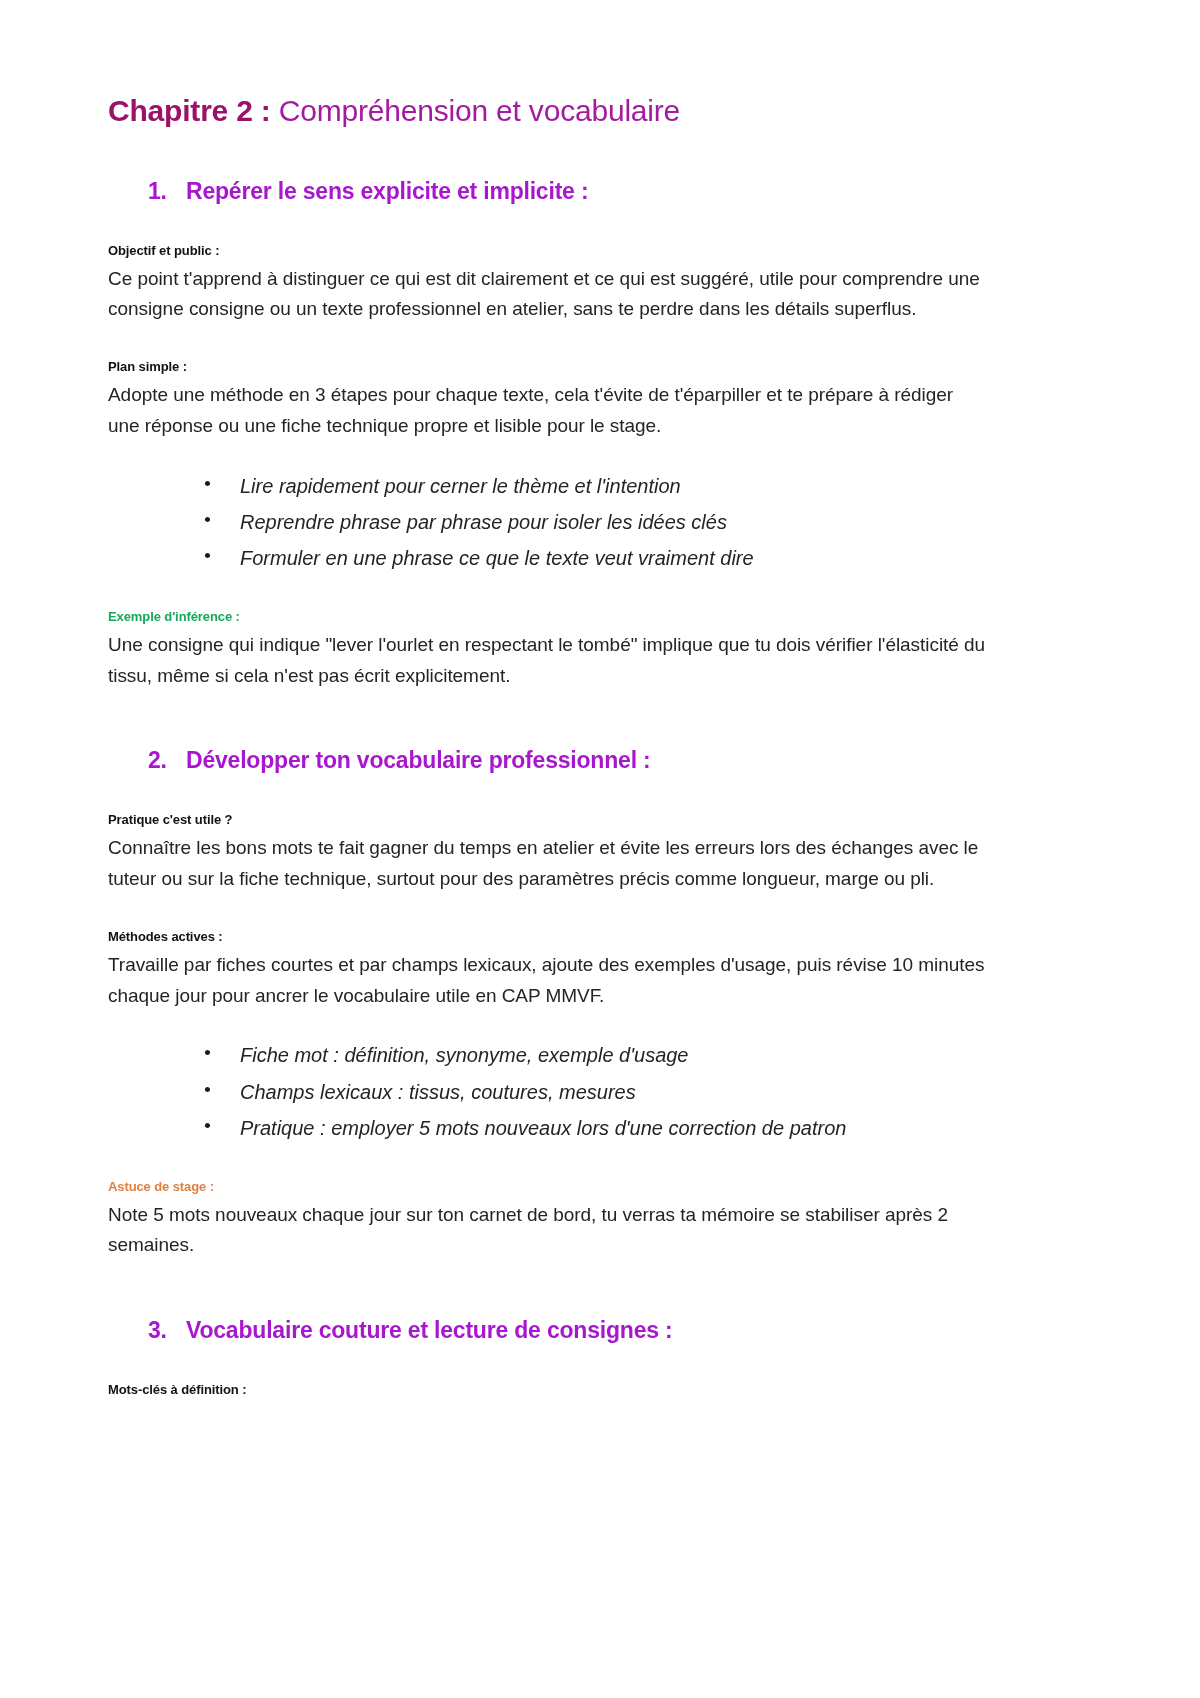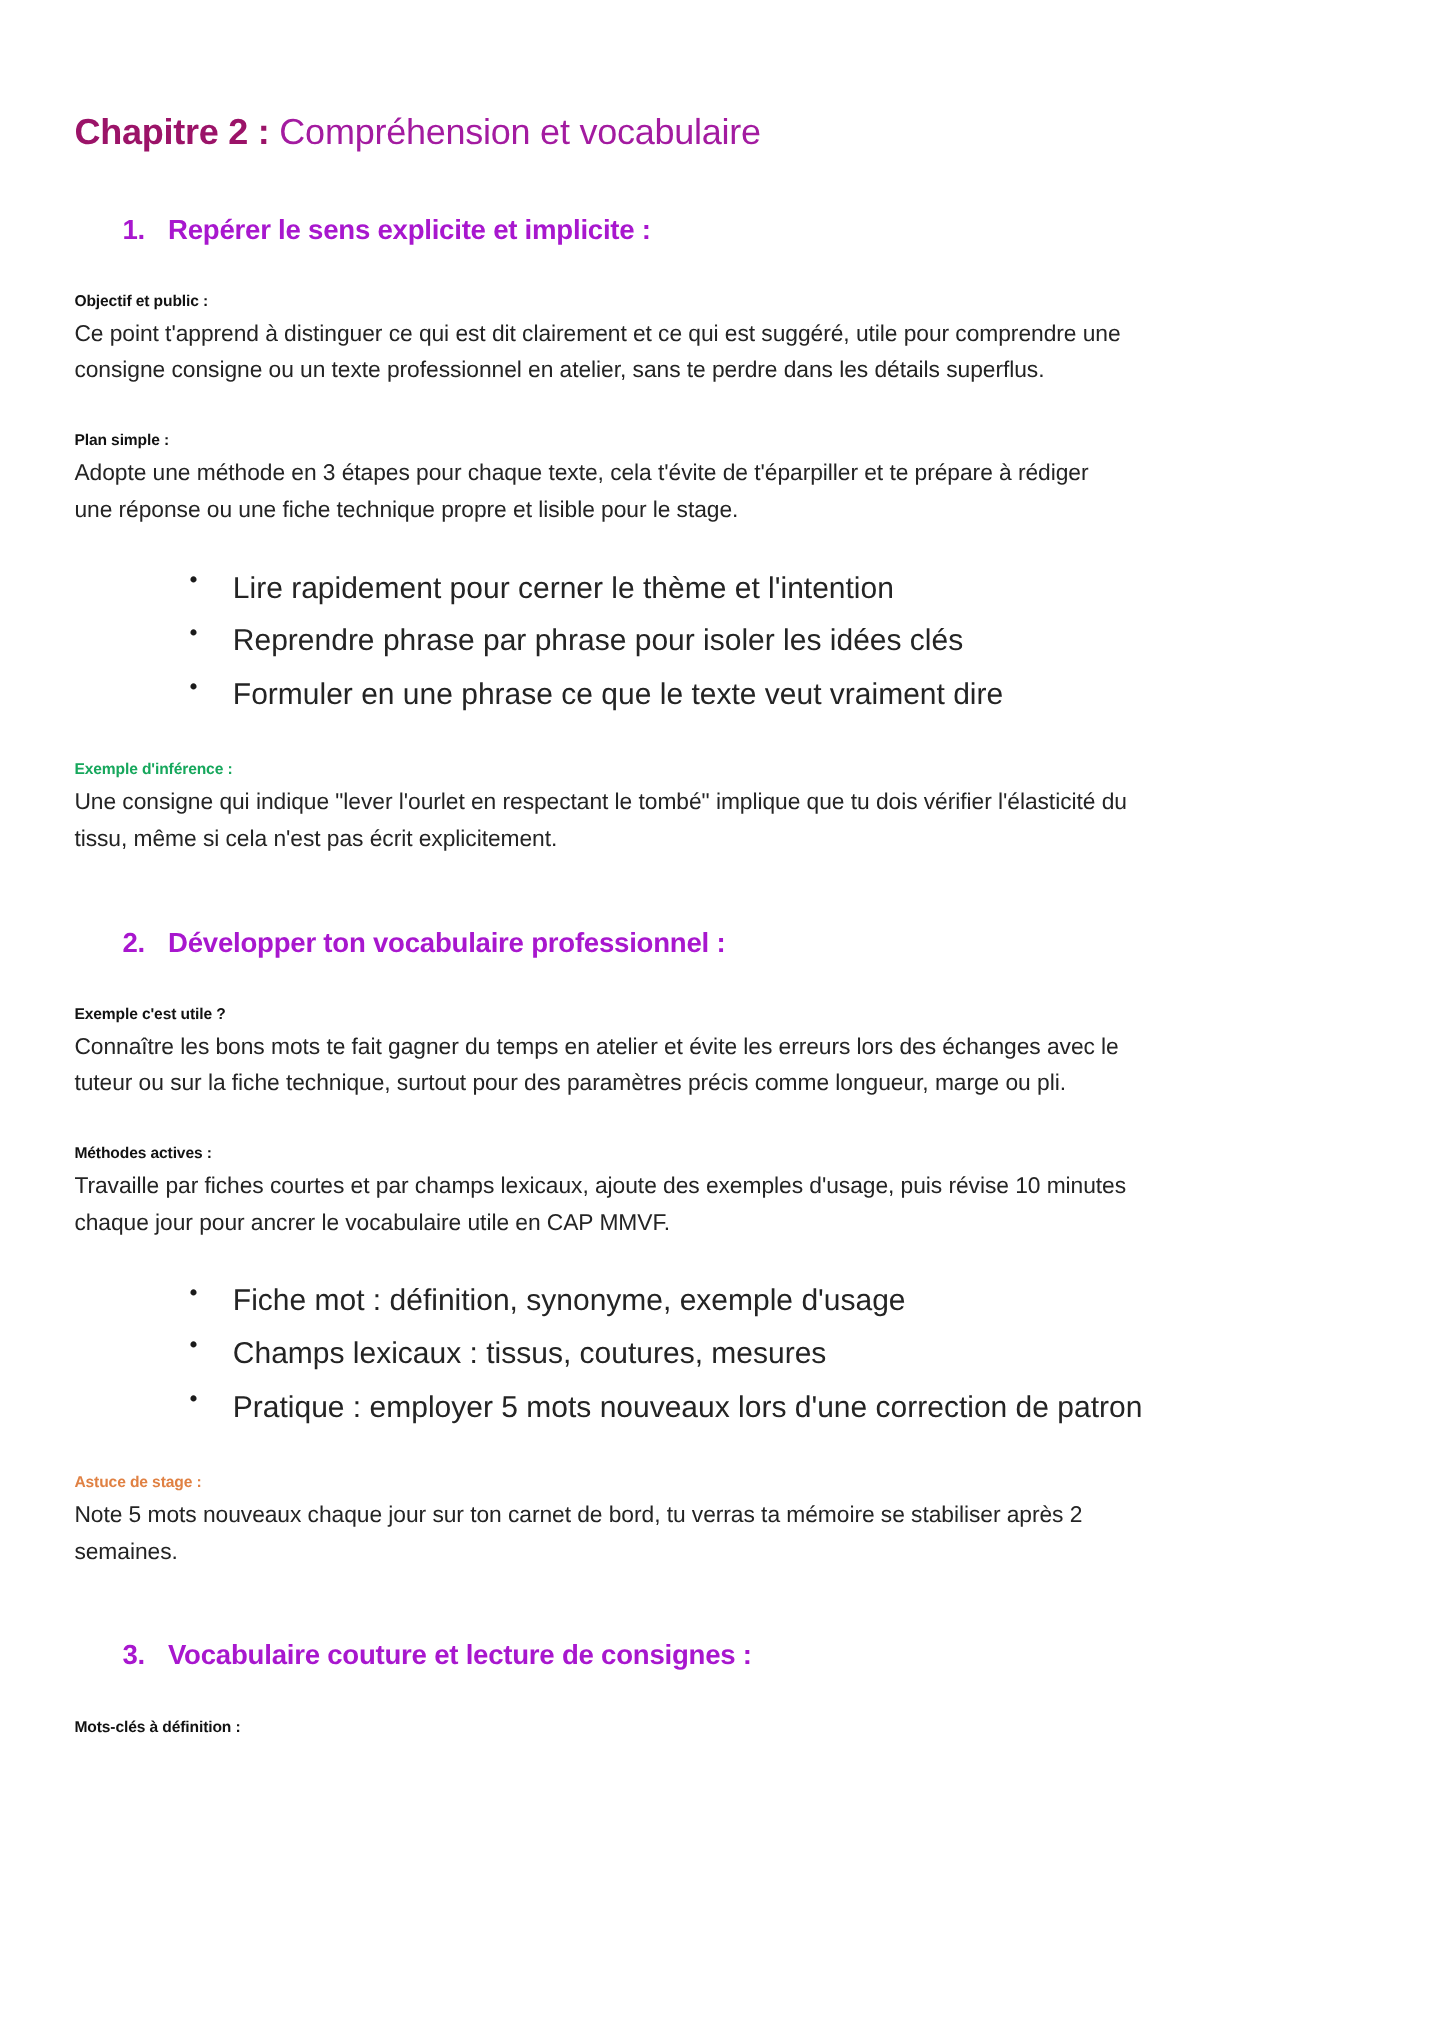--- a/index.html
+++ b/index.html
@@ -11,21 +11,21 @@
     width: 1200px;
     height: 1698px;
     font-family: "Liberation Sans", "DejaVu Sans", sans-serif;
     color: #1b1b1b;
     overflow: hidden;
   }
   .page {
     box-sizing: border-box;
     width: 1112px;
     height: 1698px;
-    padding: 92px 108px 0 62px;
+    padding: 92px 108px 0 108px;
     background: #ffffff;
   }
 
   
   .chapter-title {
     font-size: 30px;
     line-height: 1.25;
     margin: 0 0 48px 0;
     color: #A31BA0;
     letter-spacing: -0.2px;
@@ -87,25 +87,26 @@
   }
 
   
   .bullets {
     list-style: none;
     margin: 28px 0 30px 0;
     padding: 0 0 0 96px;
   }
   .bullets li {
     position: relative;
-    font-size: 25px;
+    font-size: 20px;
     line-height: 1.62;
     color: #242424;
     padding-left: 36px;
     margin-bottom: 4px;
+    font-style: italic;
   }
   .bullets li::before {
     content: "\2022";
     position: absolute;
     left: 0;
     top: -1px;
     font-size: 19px;
     color: #1b1b1b;
     line-height: 1.62;
   }
@@ -147,21 +148,21 @@
     </div>
   </div>
 
   <div class="section">
     <h2 class="section-heading spaced-top">
       <span class="num">2.</span>
       <span class="txt">Développer ton vocabulaire professionnel :</span>
     </h2>
 
     <div class="block">
-      <div class="sub-label">Exemple c'est utile ?</div>
+      <div class="sub-label">Pratique c'est utile ?</div>
       <p class="para">Connaître les bons mots te fait gagner du temps en atelier et évite les erreurs lors des échanges avec le tuteur ou sur la fiche technique, surtout pour des paramètres précis comme longueur, marge ou pli.</p>
     </div>
 
     <div class="block">
       <div class="sub-label">Méthodes actives :</div>
       <p class="para">Travaille par fiches courtes et par champs lexicaux, ajoute des exemples d'usage, puis révise 10 minutes chaque jour pour ancrer le vocabulaire utile en CAP MMVF.</p>
       <ul class="bullets">
         <li>Fiche mot : définition, synonyme, exemple d'usage</li>
         <li>Champs lexicaux : tissus, coutures, mesures</li>
         <li>Pratique : employer 5 mots nouveaux lors d'une correction de patron</li>

